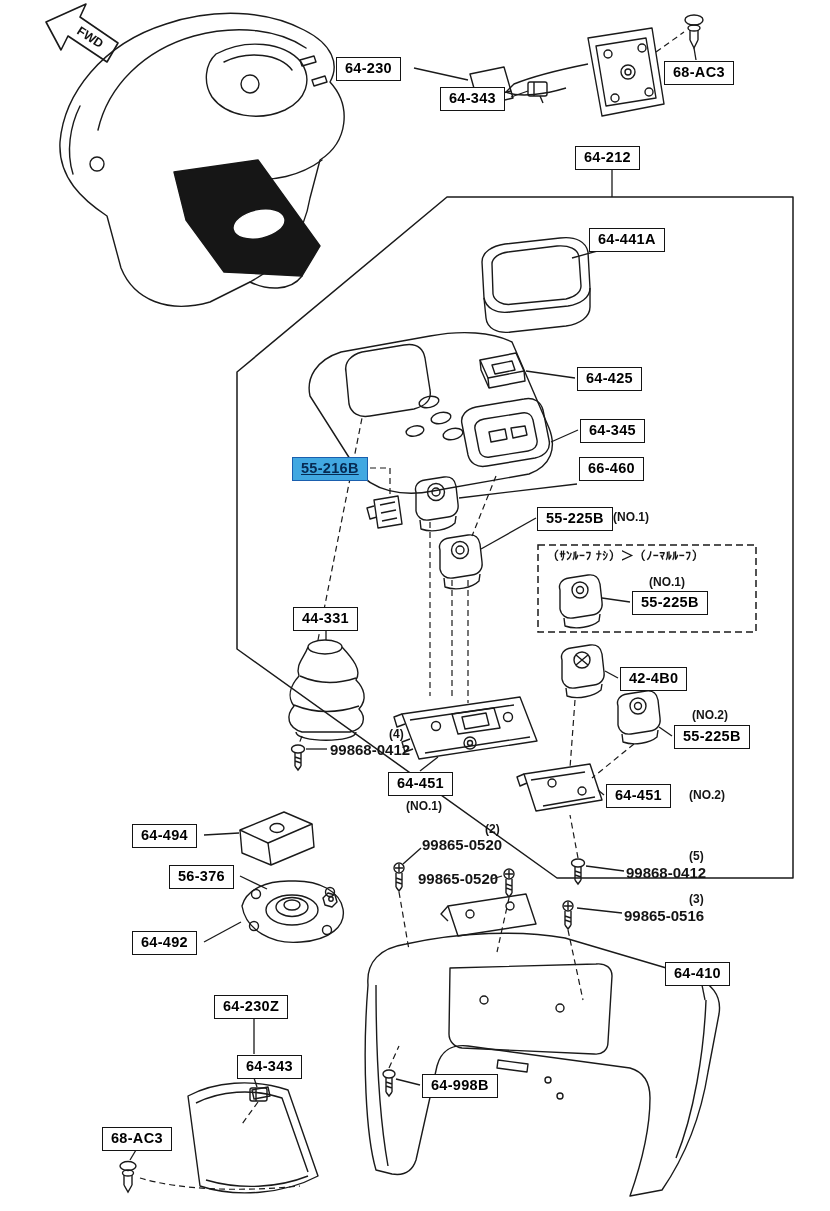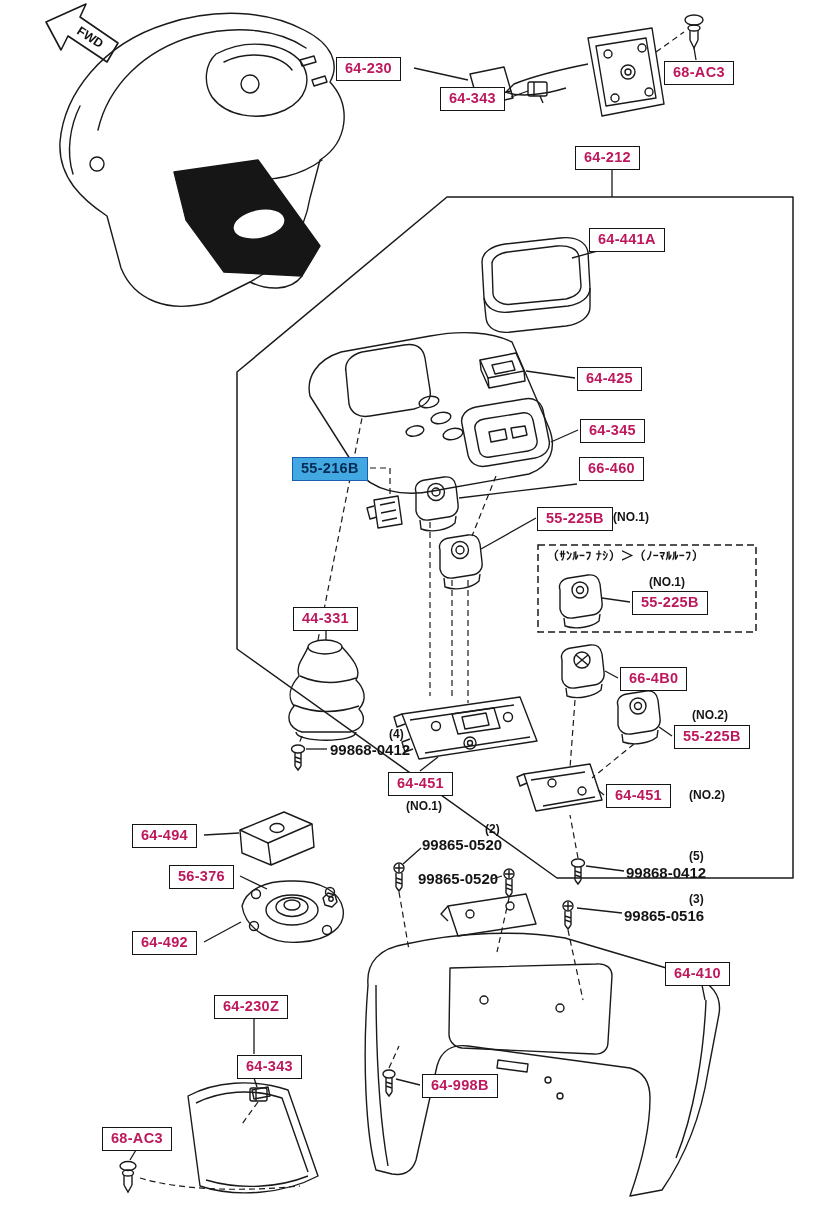--- a/index.html
+++ b/index.html
@@ -5,24 +5,24 @@
   * { margin:0; padding:0; box-sizing:border-box; }
   html,body { background:#9a9a9a; }
   .stage {
     position:relative; width:830px; height:1211px; margin:0 auto;
     background:#ffffff; font-family:"Liberation Sans", sans-serif;
     overflow:hidden;
   }
   svg.art { position:absolute; left:0; top:0; }
   .pbox {
     position:absolute; border:1.8px solid #141414; background:#ffffff;
-    color:#be185d; font-weight:bold; font-size:14.5px; line-height:1;
+    color:#000000; font-weight:bold; font-size:14.5px; line-height:1;
     padding:3px 8px 4px; white-space:nowrap; letter-spacing:.3px; z-index:5;
   }
-  .pbox.hl { background:#41a8e1; border-color:#1a5fae; color:#062a52; }
+  .pbox.hl { background:#41a8e1; border-color:#1a5fae; color:#062a52;text-decoration:underline; }
   .note {
     position:absolute; color:#141414; font-weight:bold; font-size:15px;
     white-space:nowrap; z-index:4;
   }
   .note.small { font-size:12px; }
   .note.jp { font-size:12px; letter-spacing:.5px; }
 </style>
 </head>
 <body>
 
@@ -320,21 +320,21 @@
 <div class="pbox" style="left:664px;top:61px">68-AC3</div>
 <div class="pbox" style="left:575px;top:146px">64-212</div>
 <div class="pbox" style="left:589px;top:228px">64-441A</div>
 <div class="pbox" style="left:577px;top:367px">64-425</div>
 <div class="pbox" style="left:580px;top:419px">64-345</div>
 <div class="pbox hl" style="left:292px;top:457px">55-216B</div>
 <div class="pbox" style="left:579px;top:457px">66-460</div>
 <div class="pbox" style="left:537px;top:507px">55-225B</div>
 <div class="pbox" style="left:632px;top:591px">55-225B</div>
 <div class="pbox" style="left:293px;top:607px">44-331</div>
-<div class="pbox" style="left:620px;top:667px">66-4B0</div>
+<div class="pbox" style="left:620px;top:667px">42-4B0</div>
 <div class="pbox" style="left:674px;top:725px">55-225B</div>
 <div class="pbox" style="left:388px;top:772px">64-451</div>
 <div class="pbox" style="left:606px;top:784px">64-451</div>
 <div class="pbox" style="left:132px;top:824px">64-494</div>
 <div class="pbox" style="left:169px;top:865px">56-376</div>
 <div class="pbox" style="left:132px;top:931px">64-492</div>
 <div class="pbox" style="left:665px;top:962px">64-410</div>
 <div class="pbox" style="left:214px;top:995px">64-230Z</div>
 <div class="pbox" style="left:237px;top:1055px">64-343</div>
 <div class="pbox" style="left:422px;top:1074px">64-998B</div>

